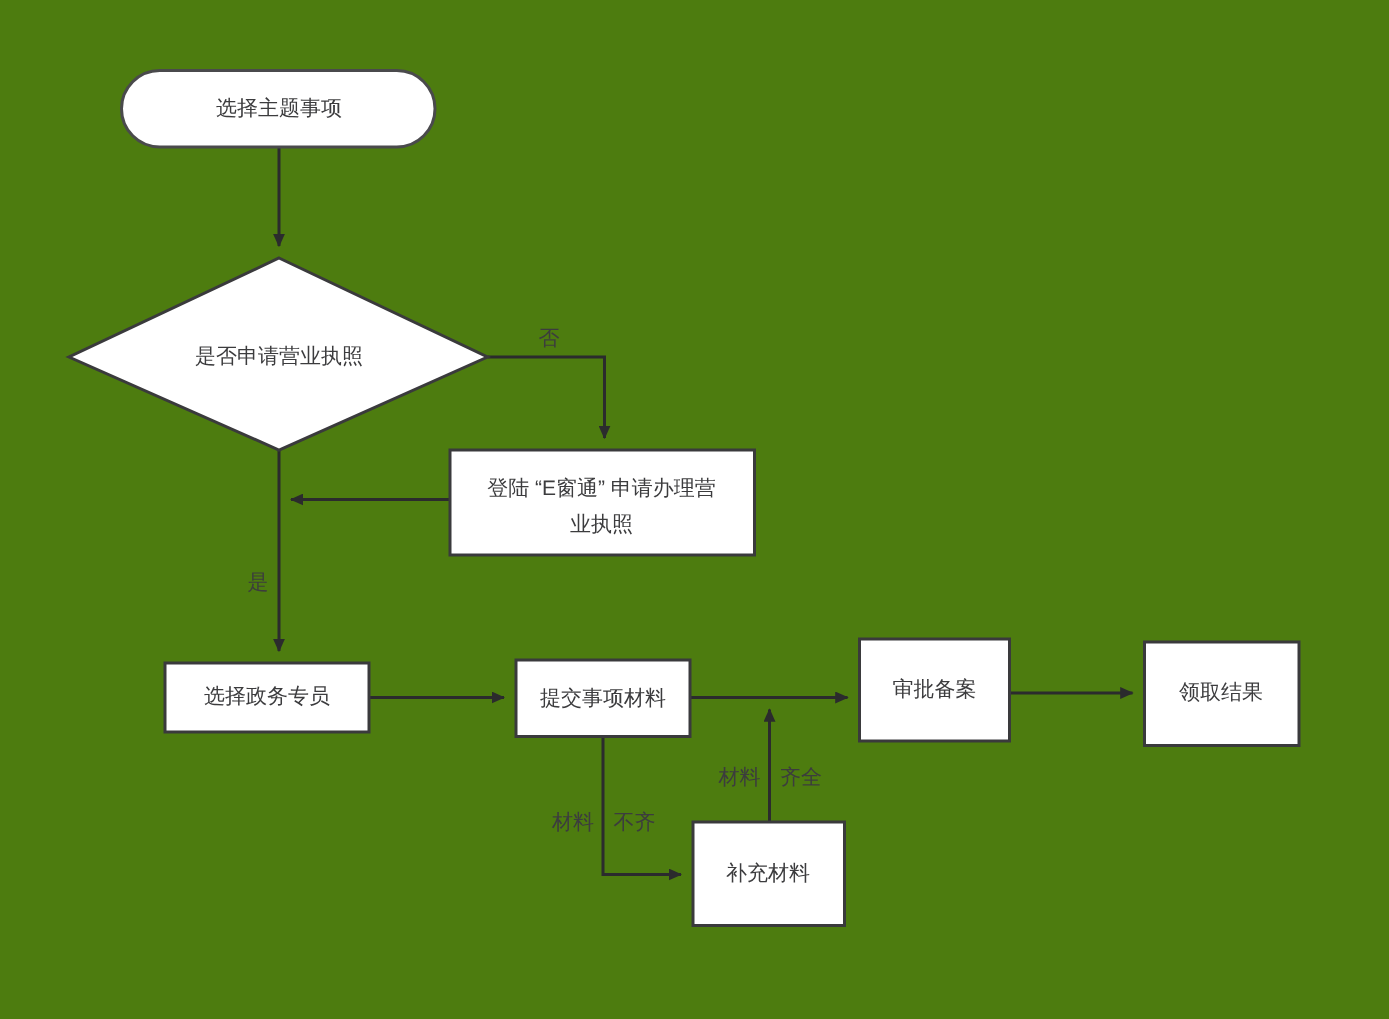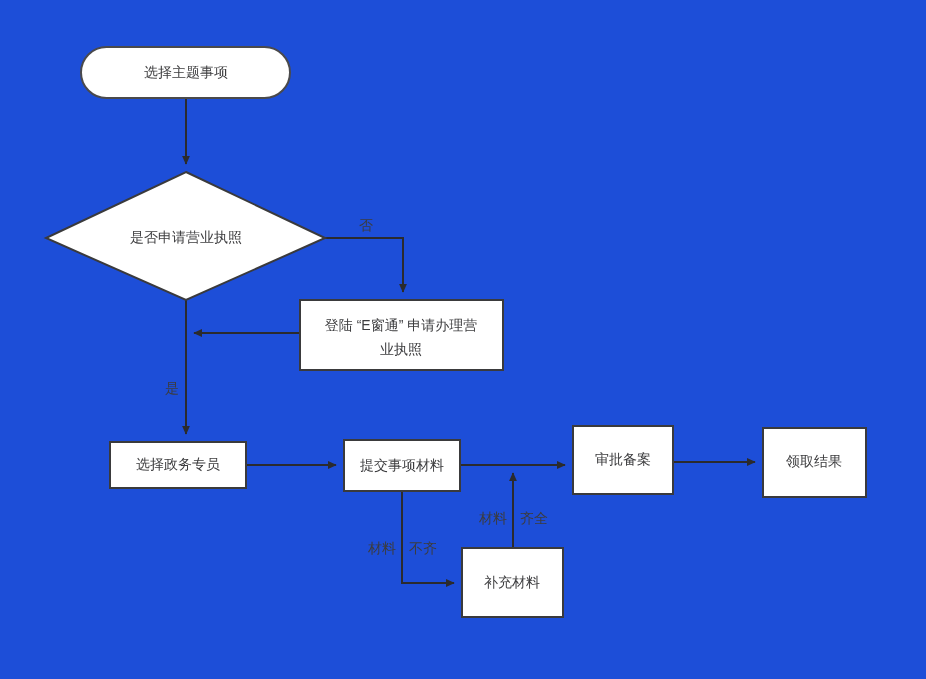--- a/index.html
+++ b/index.html
@@ -10,21 +10,21 @@
   body {
     width: 926px;
     height: 679px;
     overflow: hidden;
     font-family: "Liberation Sans", "DejaVu Sans", sans-serif;
   }
   #flow-root {
     position: relative;
     width: 926px;
     height: 679px;
-    background: #1d4ed8;
+    background: #4d7c0f;
   }
   svg#flow-svg {
     position: absolute;
     top: 0;
     left: 0;
     width: 926px;
     height: 679px;
   }
   .node-shape {
     fill: #ffffff;

